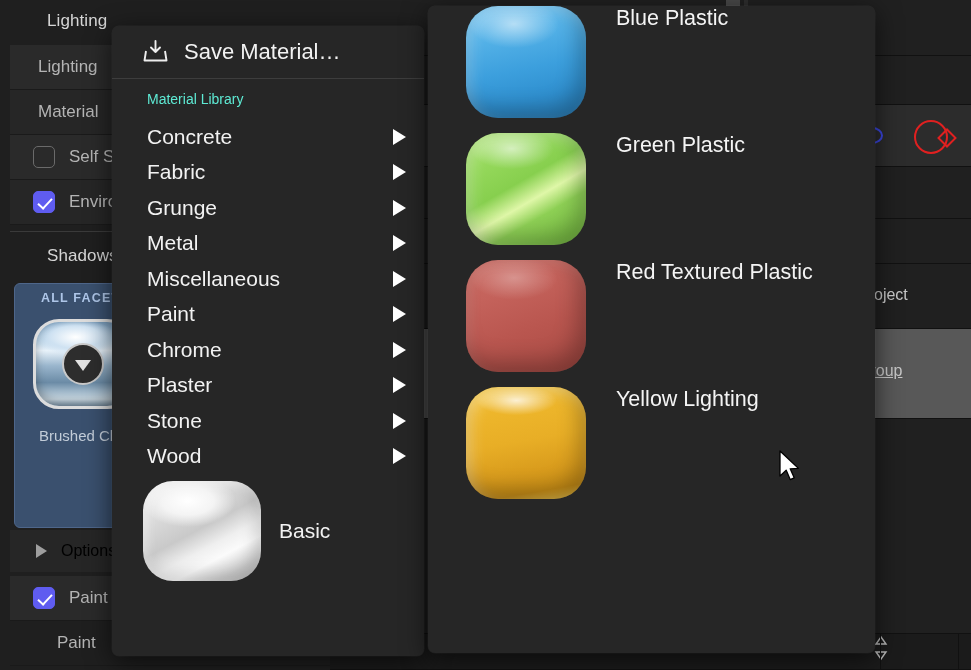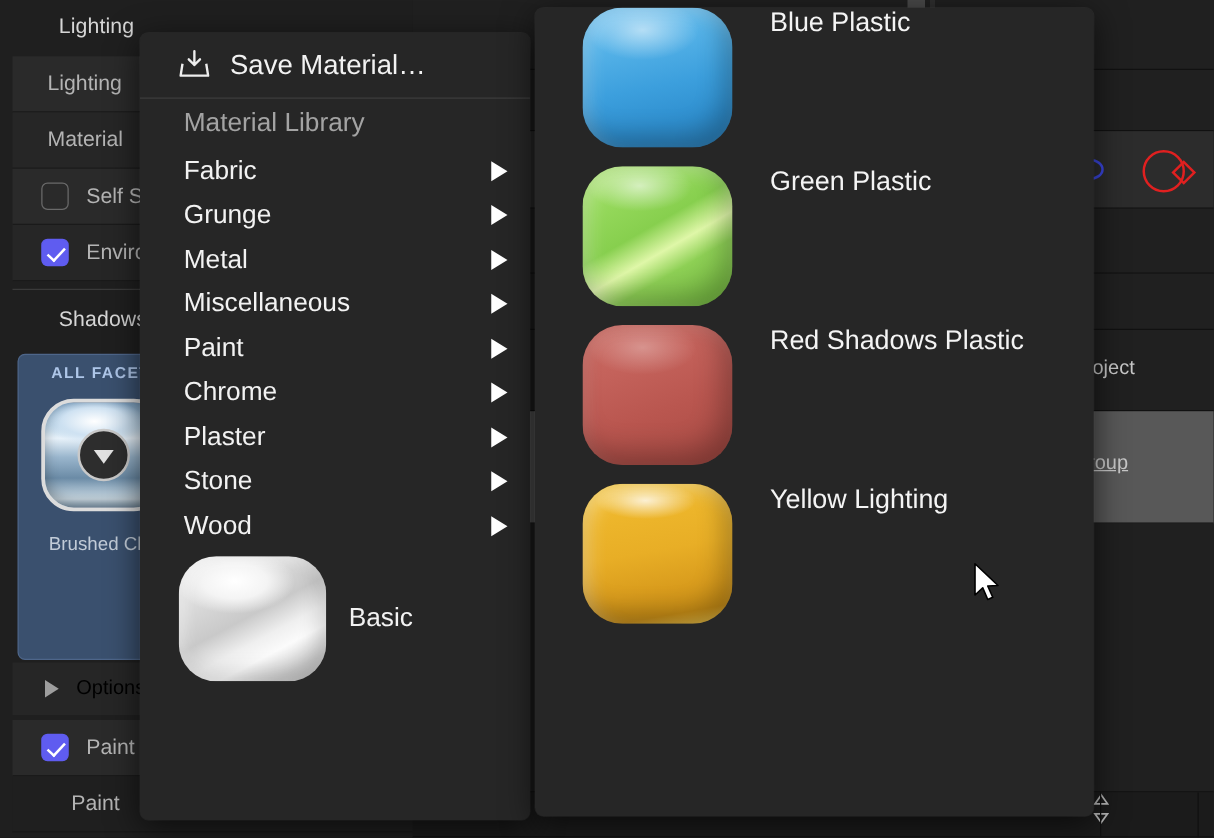--- a/index.html
+++ b/index.html
@@ -130,21 +130,21 @@
     overflow: hidden; z-index: 20;
   }
   .mi {
     height: 35.5px; display: flex; align-items: center;
     padding-left: 35px; color: #f2f2f2; font-size: 21px;
     position: relative; white-space: nowrap;
   }
   .mi.save { height: 52px; font-size: 22px; padding-left: 30px; }
   .mi.save .svicon { margin-right: 15px; display: flex; }
   .mi.header {
-    color: #a3a3a3; height: 40px; font-size: 21px;
+    color: #5eead4; height: 40px; font-size: 14px;
   }
   .mi.sel { background: #616161; }
   .mi .arrow {
     position: absolute; right: 18px; top: 50%; transform: translateY(-50%);
     width: 0; height: 0;
     border-top: 8px solid transparent; border-bottom: 8px solid transparent;
     border-left: 13px solid #ffffff;
   }
   .menu-div {
     height: 1px; background: #3d3d3d; margin: 0;
@@ -307,20 +307,24 @@
         </svg>
       </span>
       <span>Save Material…</span>
     </div>
 
     <div class="menu-div"></div>
 
     <div class="mi header">Material Library</div>
 
     <div class="mi">
+      <span>Concrete</span>
+      <span class="arrow"></span>
+    </div>
+    <div class="mi">
       <span>Fabric</span>
       <span class="arrow"></span>
     </div>
     <div class="mi">
       <span>Grunge</span>
       <span class="arrow"></span>
     </div>
     <div class="mi">
       <span>Metal</span>
       <span class="arrow"></span>
@@ -360,21 +364,21 @@
     <div class="sw-item">
       <span class="sw-chip chip-blue"></span>
       <span class="sw-label">Blue Plastic</span>
     </div>
     <div class="sw-item">
       <span class="sw-chip chip-green"></span>
       <span class="sw-label">Green Plastic</span>
     </div>
     <div class="sw-item">
       <span class="sw-chip chip-red"></span>
-      <span class="sw-label">Red Shadows Plastic</span>
+      <span class="sw-label">Red Textured Plastic</span>
     </div>
     <div class="sw-item">
       <span class="sw-chip chip-yellow"></span>
       <span class="sw-label">Yellow Lighting</span>
     </div>
   </div>
 
   <div class="cursor">
     <svg width="24" height="34" viewBox="0 0 24 34" aria-hidden="true">
       <path d="M2 1 L2 26 L8.2 20.3 L12.2 29.6 L16.2 27.8 L12.2 18.8 L20.4 18.4 Z" fill="#ffffff" stroke="#000000" stroke-width="1.3" stroke-linejoin="round"></path>

